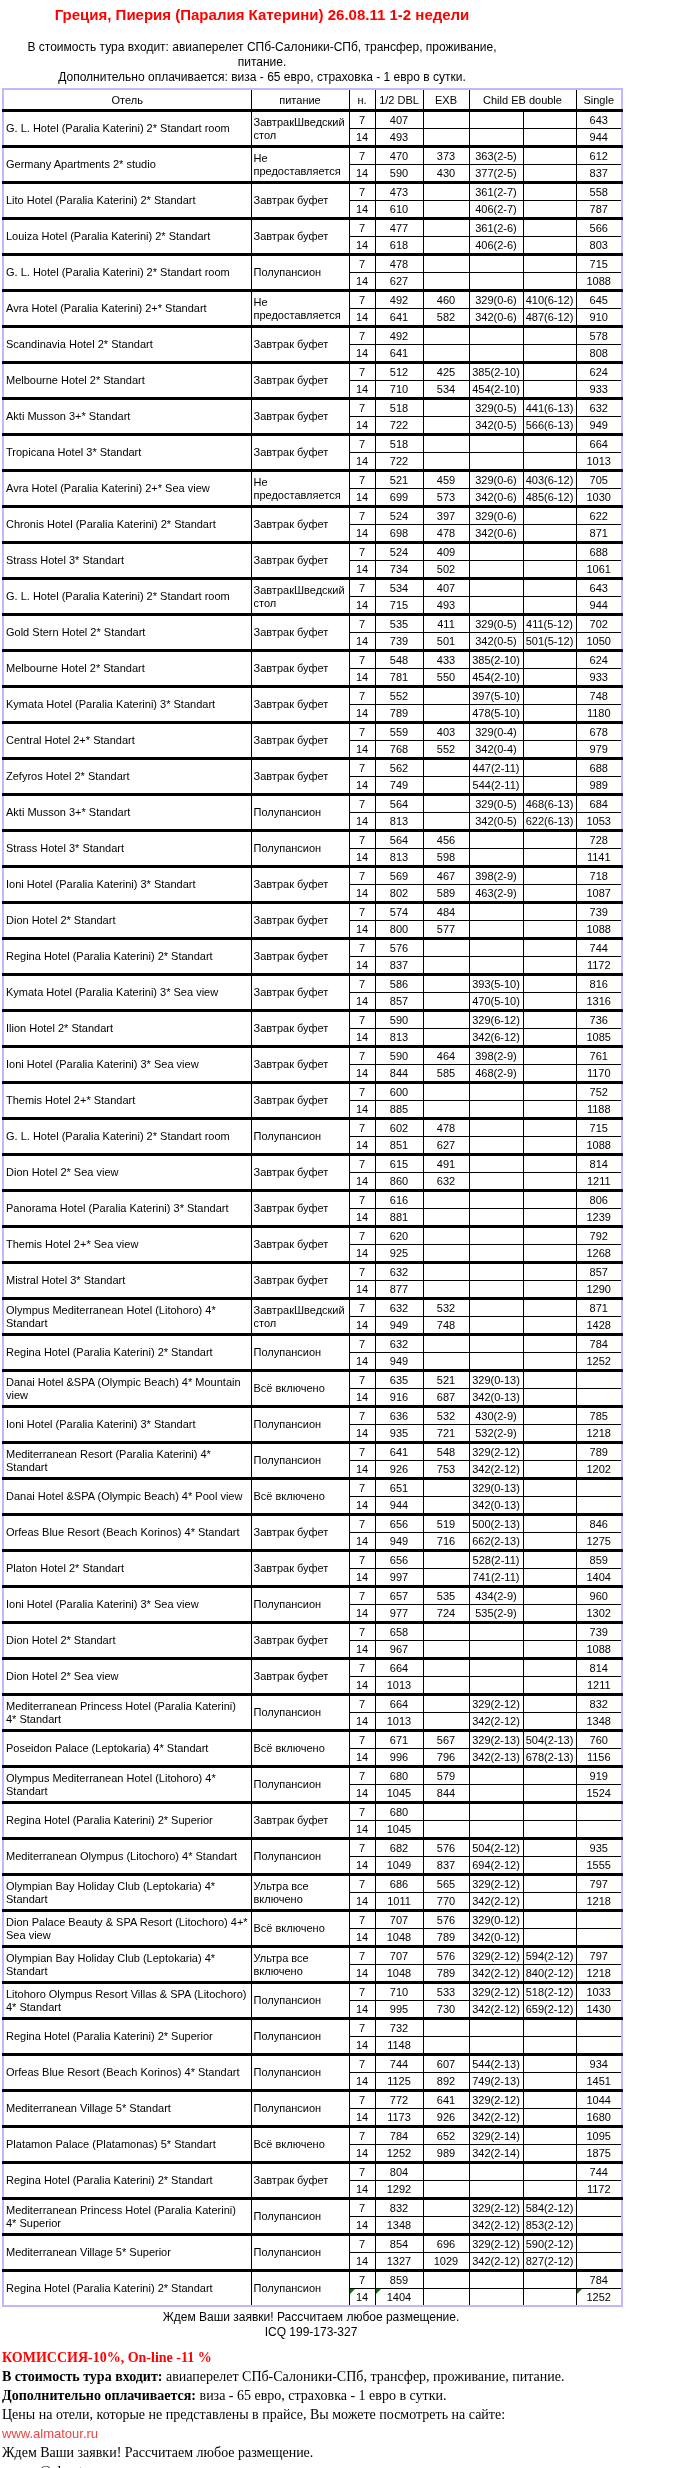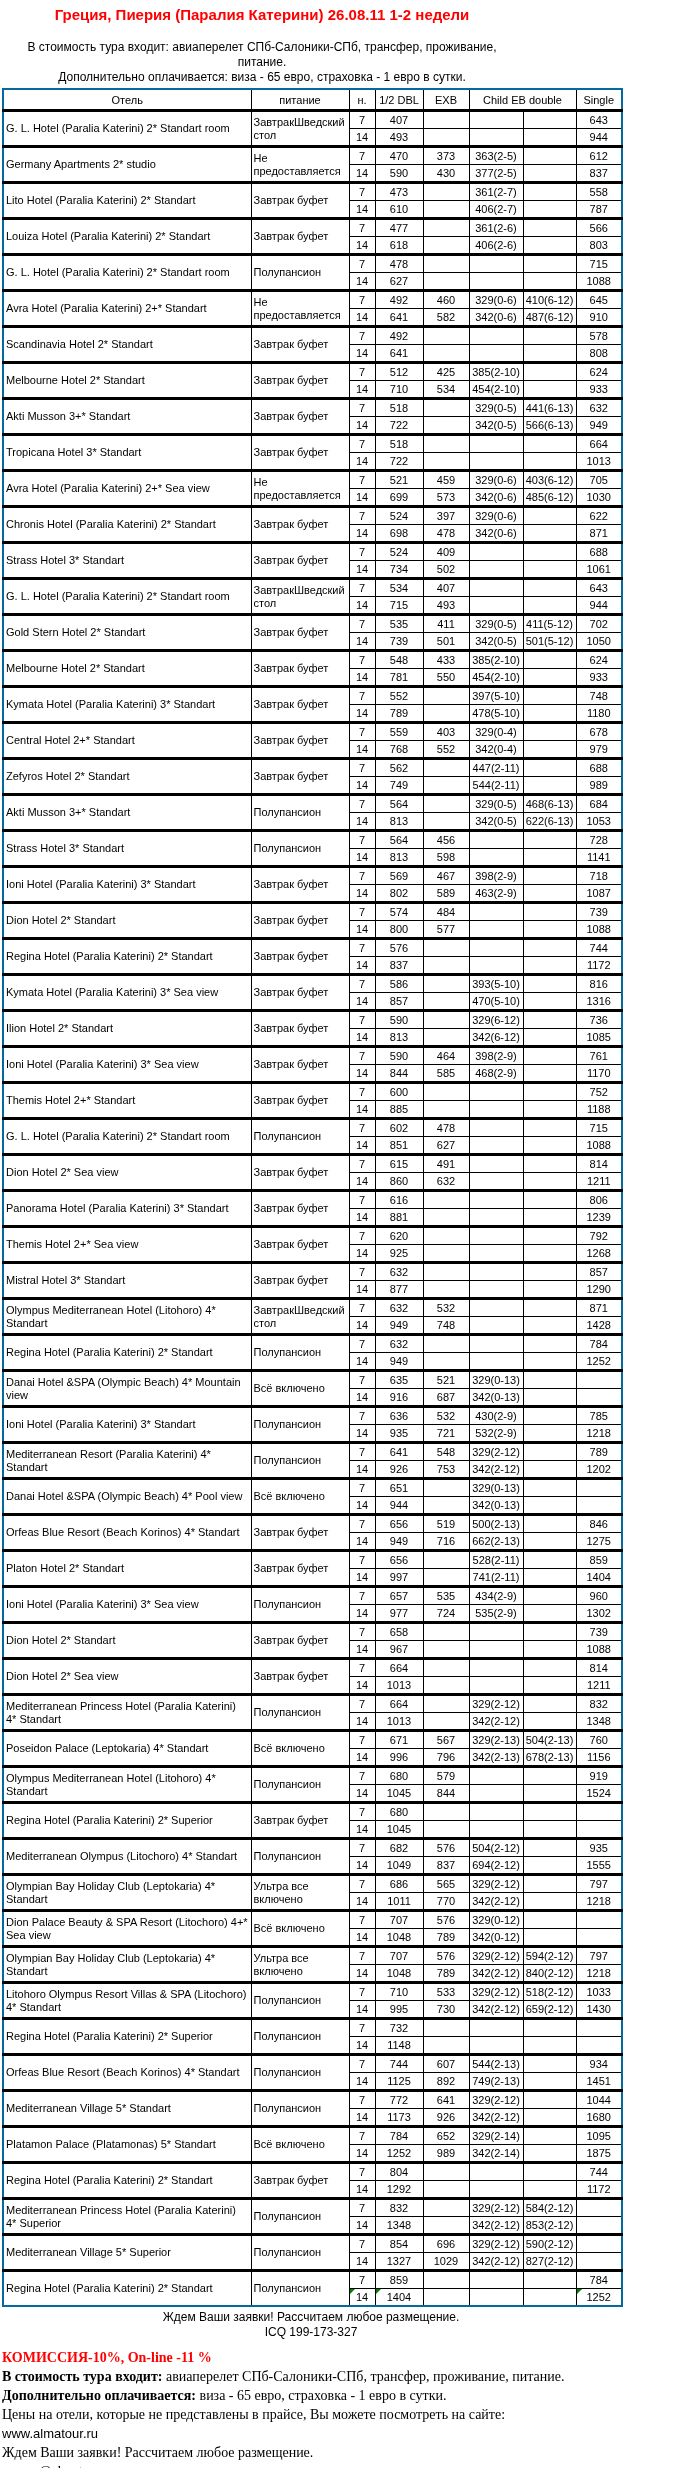--- a/index.html
+++ b/index.html
@@ -3,38 +3,38 @@
 <meta charset="utf-8">
 <style>
   html,body { margin:0; padding:0; background:#ffffff; }
   body { width:700px; color:#000; font-family:"Liberation Sans", sans-serif; }
   .doc { padding:6px 0 10px 2px; }
 
   .head-block { width:520px; text-align:center; }
   .title { color:#ff0000; font-weight:bold; font-size:15px; line-height:18px; margin-bottom:16px; }
   .sub { font-size:12px; line-height:15px; }
 
-  table.price { border-collapse:collapse; table-layout:fixed; margin-top:3px; border:2px solid #0369a1; }
+  table.price { border-collapse:collapse; table-layout:fixed; margin-top:3px; border:2px solid #c4b5fd; }
   table.price th, table.price td { border:1px solid #000; font-size:11px; padding:0 2px; overflow:hidden; }
   table.price thead th { font-weight:normal; text-align:center; height:19px; border-bottom:3px solid #000; }
   td.c-hotel { text-align:left; line-height:13px; font-size:11px; vertical-align:middle; }
   td.c-meal  { text-align:left; line-height:13px; font-size:11px; vertical-align:middle; }
   td.c-num   { text-align:center; height:16px; line-height:16px; }
   td.c-small { font-size:9px; }
   tr.r0 td { border-top:3px solid #000; }
   td.marked { position:relative; }
   td.marked::before { content:""; position:absolute; left:0; top:0; width:0; height:0;
     border-top:5px solid #008000; border-right:5px solid transparent; }
 
   .center-block { width:618px; text-align:center; font-size:12px; line-height:15px; margin-top:3px; }
 
   .bottom { margin-top:8px; font-family:"Liberation Serif", serif; font-size:14px; line-height:19px; }
   .commission { color:#ff0000; font-weight:bold; }
   .bottom b { font-weight:bold; }
-  a.website { color:#000000; text-decoration:none; font-family:"Liberation Sans", sans-serif; font-size:13px; cursor:pointer; }
+  a.website { color:#ef4444; text-decoration:none; font-family:"Liberation Sans", sans-serif; font-size:13px; cursor:pointer; }
 </style>
 </head>
 <body>
 
 <div class="doc">
 
   <div class="head-block">
     <div class="title">Греция, Пиерия (Паралия Катерини) 26.08.11 1-2 недели</div>
     <div class="sub">В стоимость тура входит: авиаперелет СПб-Салоники-СПб, трансфер, проживание, питание.</div>
     <div class="sub">Дополнительно оплачивается: виза - 65 евро, страховка - 1 евро в сутки.</div>

